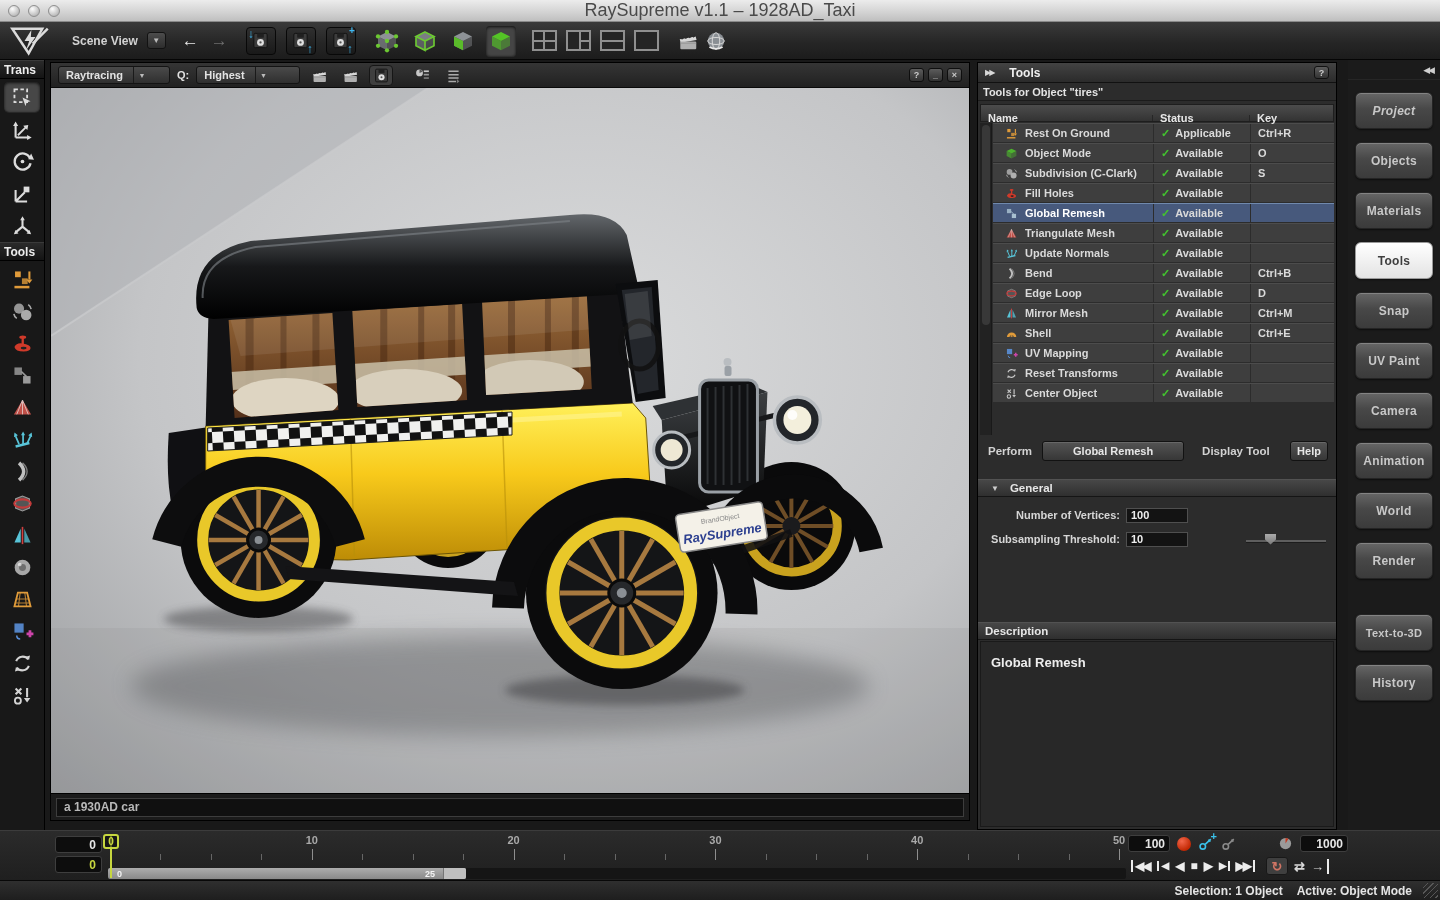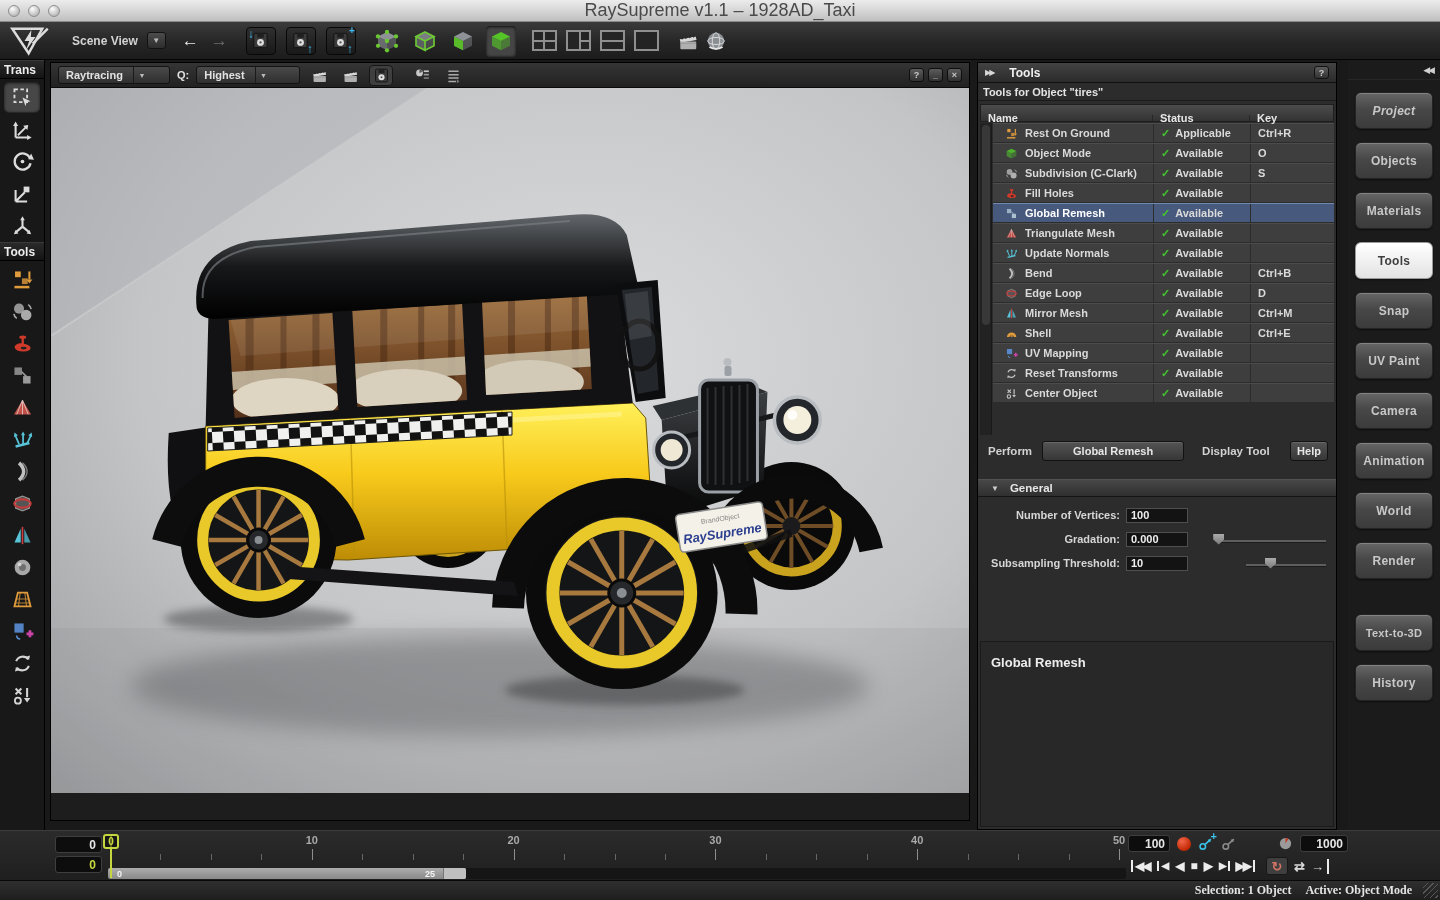--- a/index.html
+++ b/index.html
@@ -185,21 +185,21 @@
   .bar-l{border-left:2px solid #ececec;padding-left:2px;}
   .bar-r{border-right:2px solid #ececec;padding-right:3px;}
   .loop-btn{width:22px;height:18px;margin-left:5px;background:#3f3f3f;border:1px solid #181818;border-radius:3px;
     display:flex;align-items:center;justify-content:center;font-size:13px;font-weight:bold;}
   .pb-extra{font-size:13px;font-weight:bold;color:#d8d8d8;}
 
   
   .statusbar{position:absolute;left:0;right:0;top:880px;height:20px;
     background:linear-gradient(#2f2f2f,#1e1e1e);border-top:1px solid #080808;
     display:flex;align-items:center;justify-content:flex-end;gap:14px;padding-right:28px;}
-  .sb-text{color:#e4e4e4;font-size:12px;font-weight:bold;font-family:Liberation Serif, serif;}
+  .sb-text{color:#e4e4e4;font-size:12px;font-weight:bold;}
   .grip{position:absolute;right:2px;bottom:2px;width:15px;height:15px;
     background:repeating-linear-gradient(135deg,transparent 0 3px,#575757 3px 4px);}
   svg text{font-family:"Liberation Sans",sans-serif;}
 </style>
 </head>
 <body>
 
 <svg width="0" height="0" style="position:absolute">
   <defs>
     <symbol id="sy-select" viewBox="0 0 20 20">
@@ -741,20 +741,23 @@
         <path d="M235,478 L464,494 L468,508 L238,491 Z" fill="#141416"></path>
 
         <g transform="rotate(-9 672 440)">
           <rect x="628" y="420" width="88" height="38" rx="4" fill="#f4f1e8" stroke="#8a8a8a" stroke-width="1.5"></rect>
           <text x="672" y="433" font-size="7" fill="#888" text-anchor="middle">BrandObject</text>
           <text x="672" y="450" font-size="13" fill="#2c3f8f" text-anchor="middle" font-weight="bold" font-style="italic">RaySupreme</text>
         </g>
       </svg>
     </div>
 
+    <div class="vp-prompt-row">
+      <input class="vp-prompt" readonly="" value="a 1930AD car" style="">
+    </div>
   </div>
 
   <div class="tools-panel">
     <div class="tp-header">
       <span class="tp-ff">▶▶</span>
       <span class="tp-title">Tools</span>
       <div class="tp-help">?</div>
     </div>
     <div class="tp-sub">Tools for Object "tires"</div>
 
@@ -961,39 +964,34 @@
     </div>
 
     <div class="sec-bar sec-general">
       <span class="tri-down">▼</span>
       <span>General</span>
     </div>
     <div class="gen-rows">
         <div class="gen-row">
           <span class="gen-label">Number of Vertices:</span>
           <input class="gen-input" readonly="" value="100" style="">
-        </div>
-        <div class="gen-row">
-          <span class="gen-label">Gradation:</span>
-          <input class="gen-input" readonly="" value="0.000" style="">
-          <div class="slider" style="margin-left: 28px;">
-            <div class="track"></div>
-            <div class="thumb" style="left: calc(2% - 5px);"></div>
-          </div>
         </div>
         <div class="gen-row">
           <span class="gen-label">Subsampling Threshold:</span>
           <input class="gen-input" readonly="" value="10" style="">
           <div class="slider" style="margin-left: 58px;">
             <div class="track"></div>
             <div class="thumb" style="left: calc(30% - 5px);"></div>
           </div>
         </div>
       </div>
 
+    <div class="sec-bar sec-desc">
+      <span>Description</span>
+    </div>
     <div class="desc-box">
       <div class="desc-heading">Global Remesh</div>
     </div>
   </div>
 
   <div class="right-sidebar">
     <div class="rs-collapse">◀◀</div>
     <div class="rs-btns">
         <div class="rs-btn first">Project</div>
         <div class="rs-btn">Objects</div>

